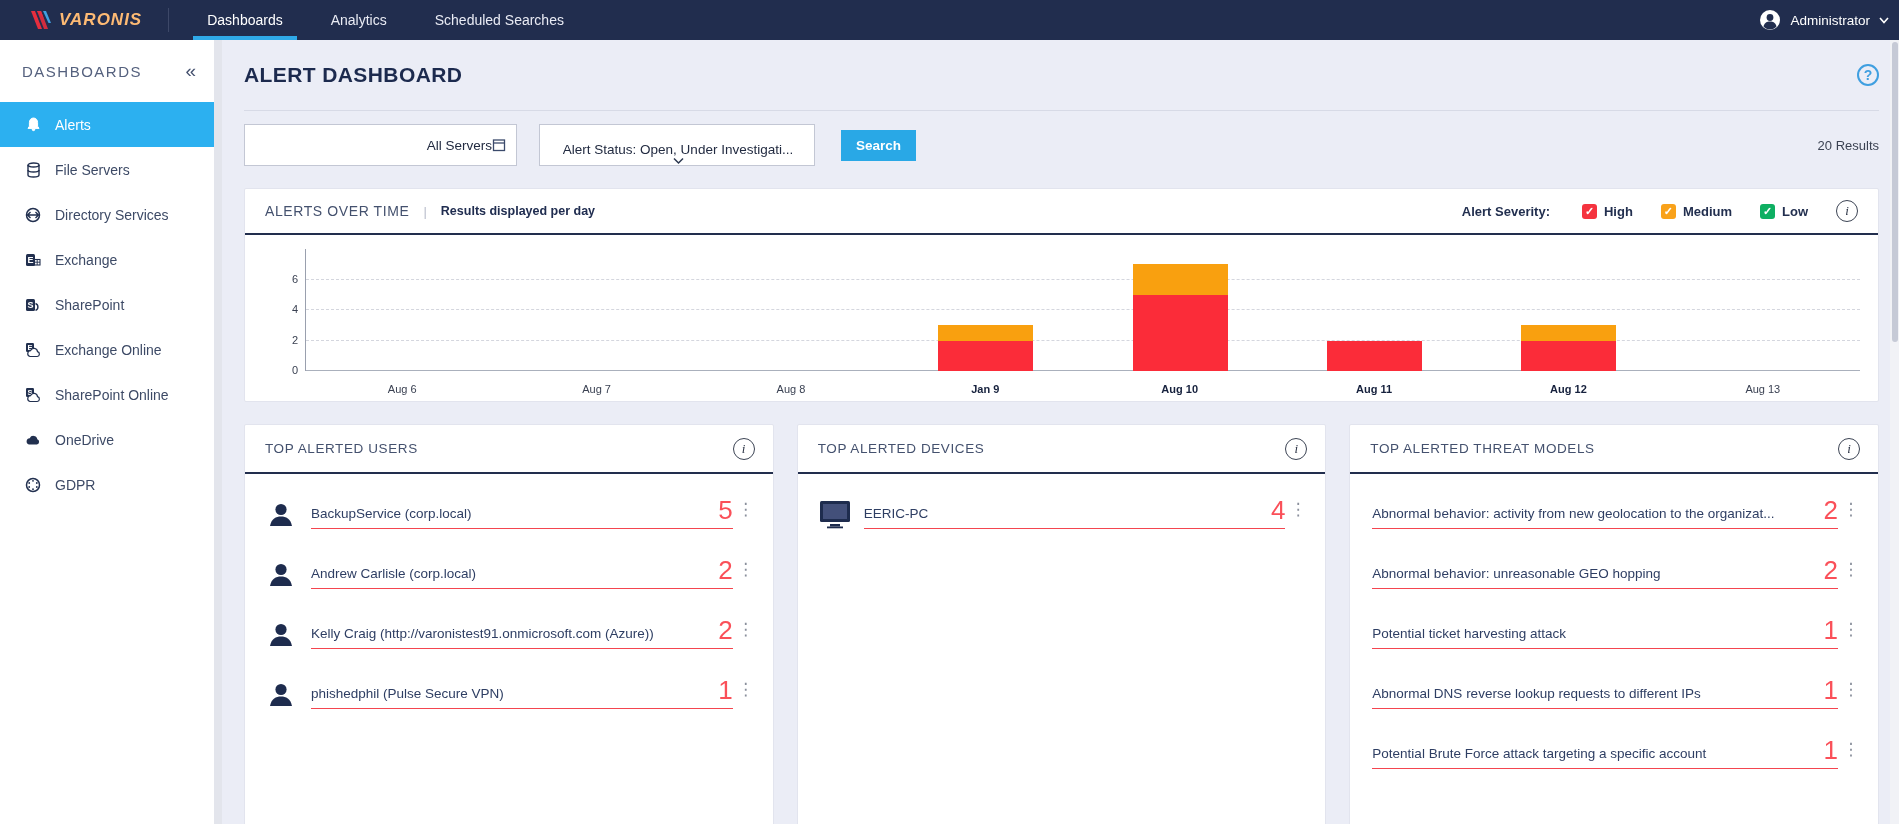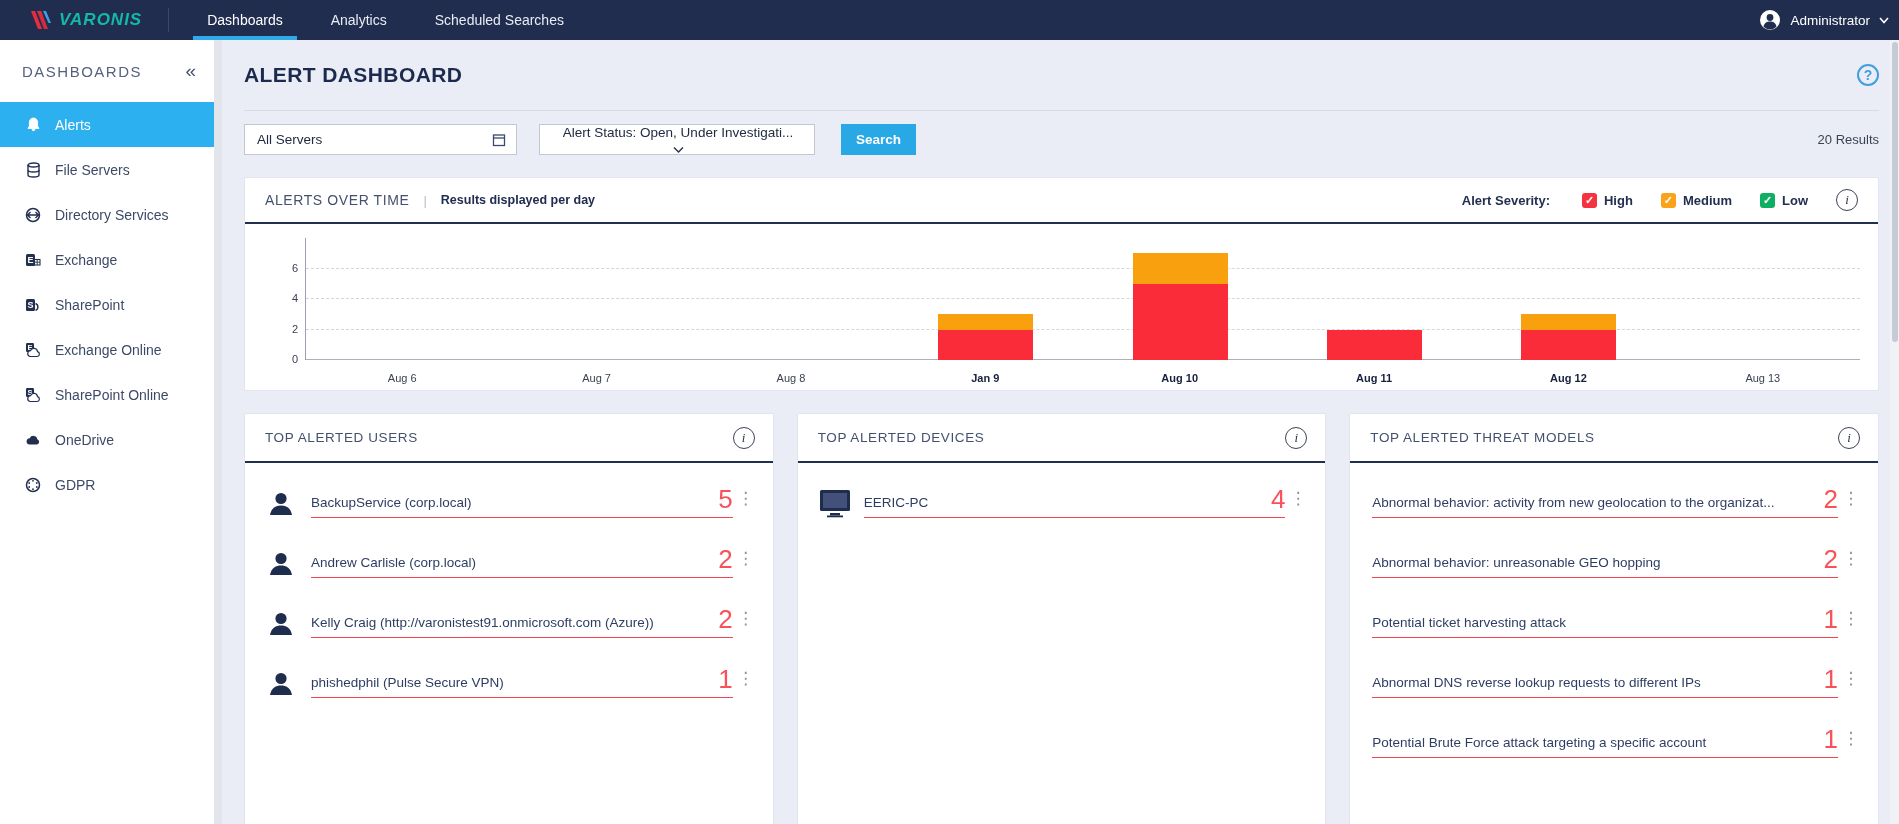--- a/index.html
+++ b/index.html
@@ -2,21 +2,21 @@
 <html><head>
 <meta charset="utf-8">
 <style>
   * { margin:0; padding:0; box-sizing:border-box; }
   html,body { width:1899px; height:824px; overflow:hidden; font-family:"Liberation Sans", sans-serif; background:#ebedf6; }
   .root { width:1899px; height:824px; display:flex; flex-direction:column; position:relative; }
 
   
   .topnav { height:40px; background:#212d4e; display:flex; align-items:stretch; color:#fff; flex:0 0 40px; position:relative; }
   .brand { display:flex; align-items:center; gap:7px; padding:0 26px 0 30px; }
-  .brand-text { color:#14b8a6; font-weight:bold; font-style:italic; font-size:17px; letter-spacing:1px;text-align:center; }
+  .brand-text { color:#fdba74; font-weight:bold; font-style:italic; font-size:17px; letter-spacing:1px;text-align:center; }
   .nav-sep { width:1px; background:#3d4868; margin:8px 0; }
   .nav-tabs { display:flex; margin-left:14px; }
   .nav-tab { display:flex; align-items:center; padding:0 24px; font-size:14px; color:#e9ebf4; cursor:pointer; position:relative; }
   .nav-tab.active { color:#ffffff; }
   .nav-tab.active::after { content:""; position:absolute; left:10px; right:10px; bottom:0; height:4px; background:#2fa9e8; }
   .nav-user { margin-left:auto; display:flex; align-items:center; gap:9px; padding-right:10px; font-size:13.5px; }
 
   
   .shell { flex:1; display:flex; min-height:0; }
   .sidebar { width:214px; background:#ffffff; flex:0 0 214px; }
@@ -31,21 +31,21 @@
   .sb-item.active svg .f { fill:#ffffff !important; }
 
   
   .main { flex:1; min-width:0; padding:0 20px 0 22px; position:relative; }
   .page-head { height:70px; display:flex; align-items:center; justify-content:space-between; }
   .page-title { font-size:21px; font-weight:bold; color:#1c2a4e; letter-spacing:0.4px; }
   .help-circle { width:22px; height:22px; border-radius:50%; border:2px solid #3f9fe0; color:#3f9fe0; font-size:14px; font-weight:bold; display:flex; align-items:center; justify-content:center; cursor:pointer; }
   .head-divider { height:1px; background:#d7dae6; }
 
   .filters { display:flex; align-items:center; margin-top:13px; gap:22px; }
-  .filter-box { height:31px; background:#fff; border:1px solid #c3c7d4; display:flex; align-items:center; justify-content:space-between; padding:0 10px 0 12px; font-size:13.5px; color:#222b41; cursor:pointer; }
+  .filter-box { height:42px; background:#fff; border:1px solid #c3c7d4; display:flex; align-items:center; justify-content:flex-end; padding:0 10px 0 12px; font-size:13.5px; color:#222b41; cursor:pointer; }
   .fb-servers { width:273px; }
   .fb-date { width:270px; }
   .fb-status { width:276px;flex-direction:column; }
   .btn-search { height:31px; width:75px; background:#29a8e6; color:#fff; border:none; font-size:13.5px; font-weight:bold; cursor:pointer; margin-left:4px; }
   .results-count { margin-left:auto; font-size:13px; color:#3b4252; }
 
   
   .card { background:#fff; border:1px solid #e2e4ee; border-radius:2px; }
   .chart-card { margin-top:22px; }
   .chart-head { display:flex; align-items:center; height:46px; padding:16px 20px; border-bottom:2px solid #222e4e; }

